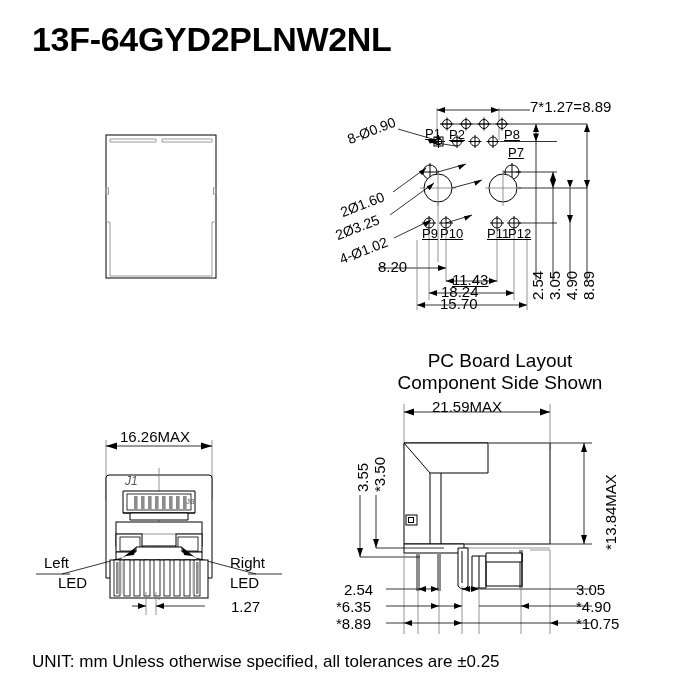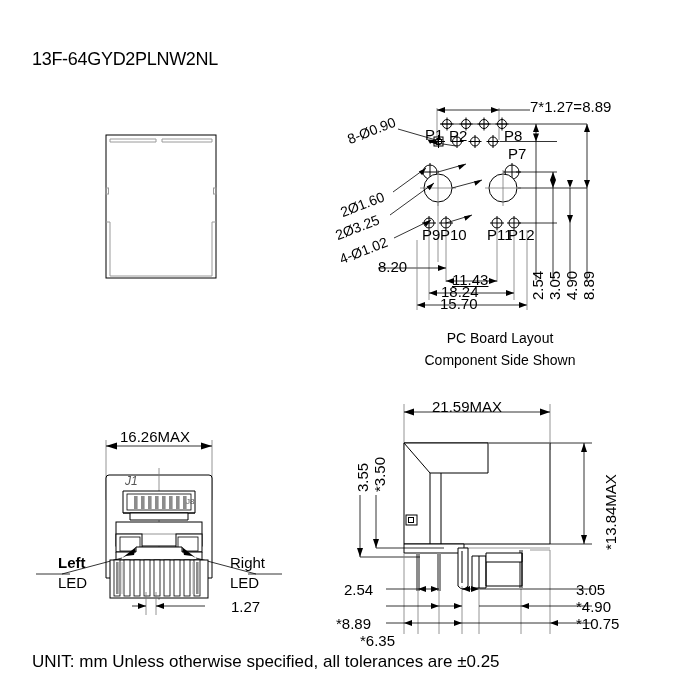--- a/index.html
+++ b/index.html
@@ -1,23 +1,23 @@
 <!DOCTYPE html>
 <html><head>
 <meta charset="utf-8">
 <style>
   html,body{margin:0;padding:0;background:#ffffff;}
   body{width:700px;height:700px;position:relative;
        font-family:"Liberation Sans",sans-serif;color:#000;overflow:hidden;}
   .abs{position:absolute;}
-  #title{left:32px;top:49px;font-size:18px;font-weight:normal;letter-spacing:-0.3px;white-space:nowrap;}
+  #title{left:32px;top:20px;font-size:34px;font-weight:bold;letter-spacing:-0.3px;white-space:nowrap;}
   #footer{left:32px;top:652px;font-size:17px;white-space:nowrap;}
-  .cap{font-size:14px;text-align:center;white-space:nowrap;}
+  .cap{font-size:19px;text-align:center;white-space:nowrap;margin-top:20px;}
   .dim{font-size:15px;white-space:nowrap;}
-  .pin{font-size:15px;white-space:nowrap;}
+  .pin{font-size:13px;white-space:nowrap;text-decoration:underline;}
   .vert{transform-origin:0 0;transform:rotate(-90deg);}
   .lead{font-size:14px;white-space:nowrap;transform-origin:0 0;transform:rotate(-21deg);}
   svg{position:absolute;left:0;top:0;overflow:visible;}
   .ln{stroke:#000;stroke-width:1;fill:none;}
   .lnthin{stroke:#000;stroke-width:0.8;fill:none;}
   .lngray{stroke:#9a9a9a;stroke-width:1;fill:none;}
   .lngray2{stroke:#b5b5b5;stroke-width:1;fill:none;}
   .ctr{stroke:#7a7a7a;stroke-width:0.8;fill:none;}
   .fillw{fill:#ffffff;}
   .filld{fill:#8c8c8c;}
@@ -292,21 +292,21 @@
     <line class="ctr" x1="156" y1="592" x2="156" y2="615"></line>
     <line class="lnthin" x1="132" y1="606" x2="146" y2="606"></line>
     <path class="fillb" d="M146,606 l-8,-3 l0,6 z"></path>
     <line class="lnthin" x1="156" y1="606" x2="205" y2="606"></line>
     <path class="fillb" d="M156,606 l8,-3 l0,6 z"></path>
   </g>
 </svg>
 
 <div class="abs dim" style="left:120px;top:428px;">16.26MAX</div>
 <div class="abs dim" style="left:207px;top:598px;margin-left:24px;">1.27</div>
-<div class="abs dim" style="left:58px;top:554px;font-weight:bold;">Left</div>
+<div class="abs dim" style="left:44px;top:554px;">Left</div>
 <div class="abs dim" style="left:58px;top:574px;">LED</div>
 <div class="abs dim" style="left:230px;top:554px;">Right</div>
 <div class="abs dim" style="left:230px;top:574px;">LED</div>
 <div class="abs" style="left:125px;top:474px;font-size:12px;color:#555;font-style:italic;">J1</div>
 <div class="abs" style="left:186px;top:497px;font-size:8px;color:#555;">J8</div>
 
 <svg width="700" height="700">
 
   <g>
     <line class="ctr" x1="404" y1="404" x2="404" y2="450"></line>
@@ -397,20 +397,20 @@
     <line class="lnthin" x1="550" y1="623" x2="592" y2="623"></line>
   </g>
 </svg>
 
 <div class="abs dim" style="left:432px;top:398px;">21.59MAX</div>
 <div class="abs dim vert" style="left:602px;top:550px;">*13.84MAX</div>
 <div class="abs dim vert" style="left:354px;top:492px;">3.55</div>
 <div class="abs dim vert" style="left:371px;top:492px;">*3.50</div>
 
 <div class="abs dim" style="left:344px;top:581px;">2.54</div>
-<div class="abs dim" style="left:336px;top:632px;margin-left:24px;">*6.35</div>
+<div class="abs dim" style="left:336px;top:598px;">*6.35</div>
 <div class="abs dim" style="left:336px;top:615px;">*8.89</div>
 
 <div class="abs dim" style="left:576px;top:581px;">3.05</div>
 <div class="abs dim" style="left:576px;top:598px;">*4.90</div>
 <div class="abs dim" style="left:576px;top:615px;">*10.75</div>
 
 <div class="abs" id="footer">UNIT: mm Unless otherwise specified, all tolerances are ±0.25</div>
 
 </body></html>

